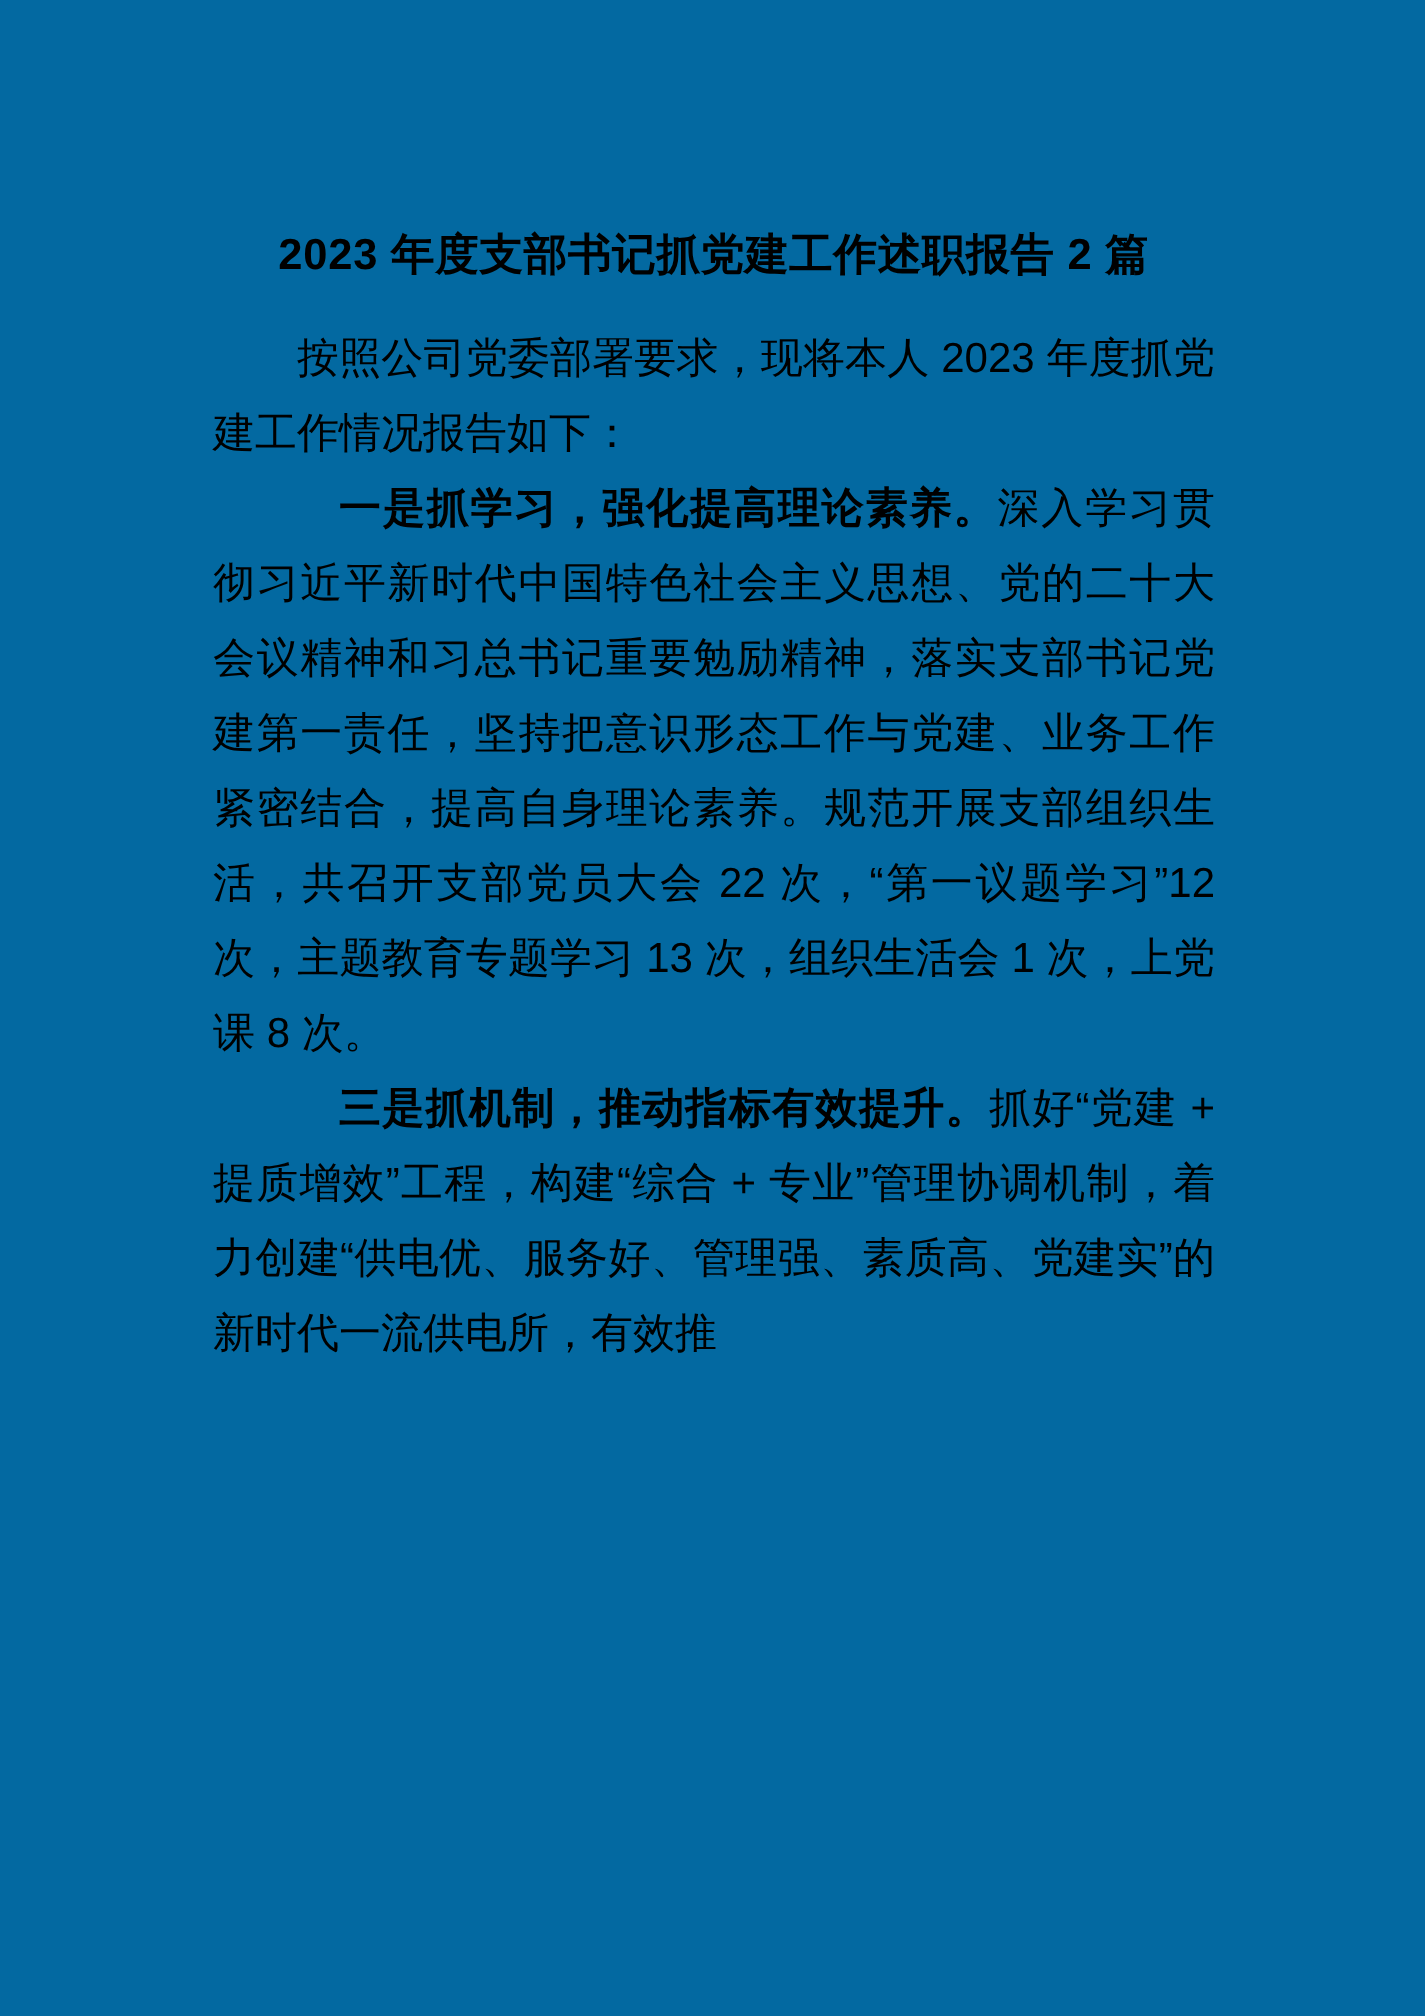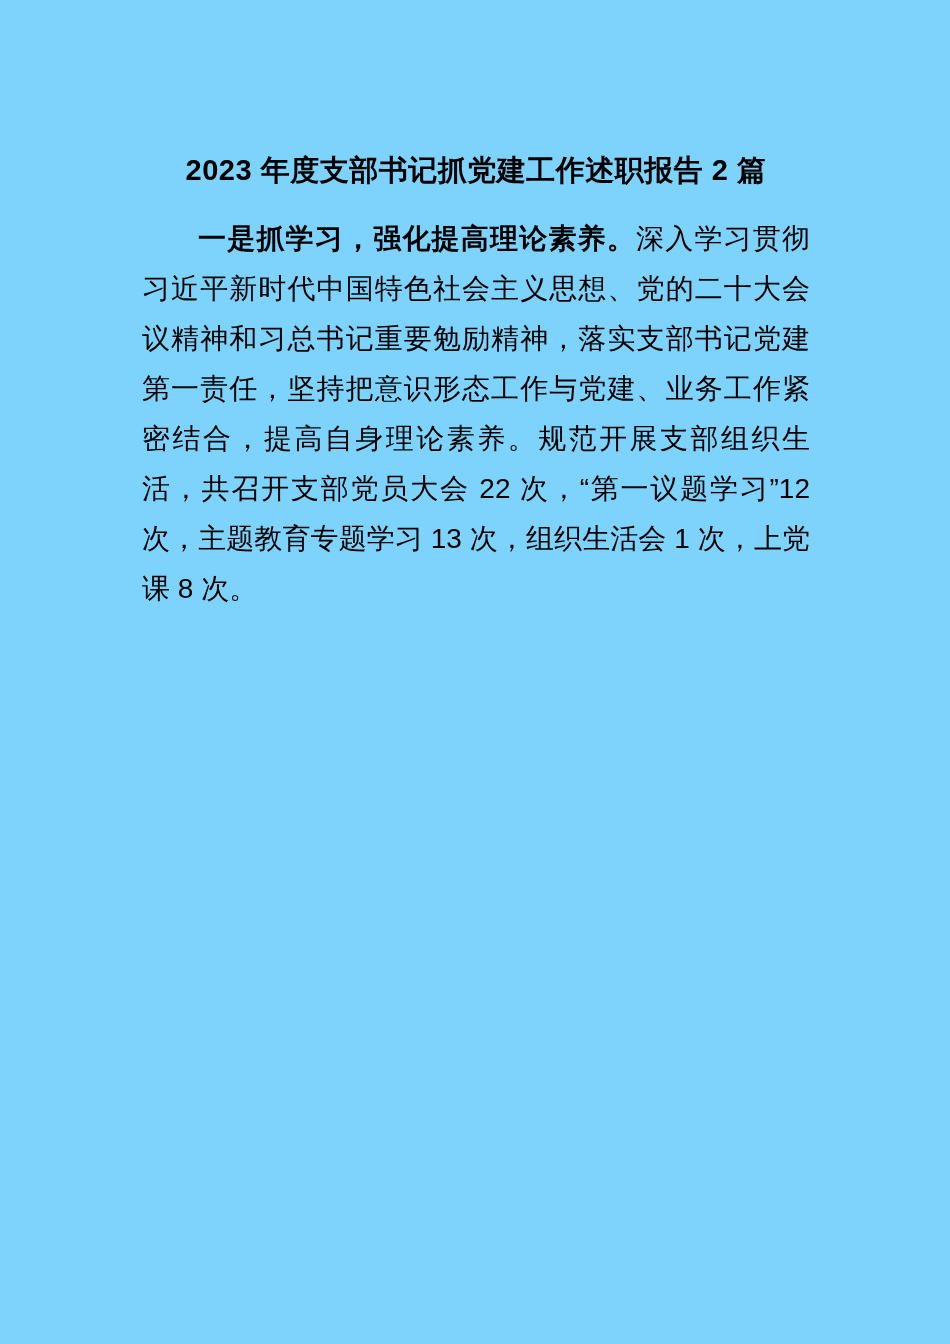--- a/index.html
+++ b/index.html
@@ -5,21 +5,21 @@
   html, body {
     margin: 0;
     padding: 0;
     background: #ffffff;
   }
   .page {
     position: relative;
     width: 950px;
     height: 1344px;
     box-sizing: border-box;
-    background: #7dd3fc;
+    background: #0369a1;
     color: #000000;
     padding: 152px 140px 0 142px;
     overflow: hidden;
     font-family: "Liberation Sans", "DejaVu Sans", sans-serif;
   }
   .doc-title {
     font-size: 29px;
     font-weight: 700;
     line-height: 36px;
     text-align: center;
@@ -33,28 +33,31 @@
     text-align: justify;
     text-justify: inter-ideograph;
     text-indent: 2em;
     word-break: break-all;
   }
   .section-heading {
     font-weight: 700;
   }
   .lead {
     font-weight: 700;
+    margin-left: 28px;
   }
 </style>
 </head>
 <body>
 
 <div class="page">
 
   <h1 class="doc-title">2023 年度支部书记抓党建工作述职报告 2 篇</h1>
 
+  <p class="body-text">按照公司党委部署要求，现将本人 2023 年度抓党建工作情况报告如下：</p>
 
 
   <p class="body-text"><span class="lead">一是抓学习，强化提高理论素养。</span><span>深入学习贯彻习近平新时代中国特色社会主义思想、党的二十大会议精神和习总书记重要勉励精神，落实支部书记党建第一责任，坚持把意识形态工作与党建、业务工作紧密结合，提高自身理论素养。规范开展支部组织生活，共召开支部党员大会 22 次，“第一议题学习”12 次，主题教育专题学习 13 次，组织生活会 1 次，上党课 8 次。</span></p>
 
 
+  <p class="body-text"><span class="lead">三是抓机制，推动指标有效提升。</span><span>抓好“党建 + 提质增效”工程，构建“综合 + 专业”管理协调机制，着力创建“供电优、服务好、管理强、素质高、党建实”的新时代一流供电所，有效推</span></p>
 
 </div>
 
 </body></html>

